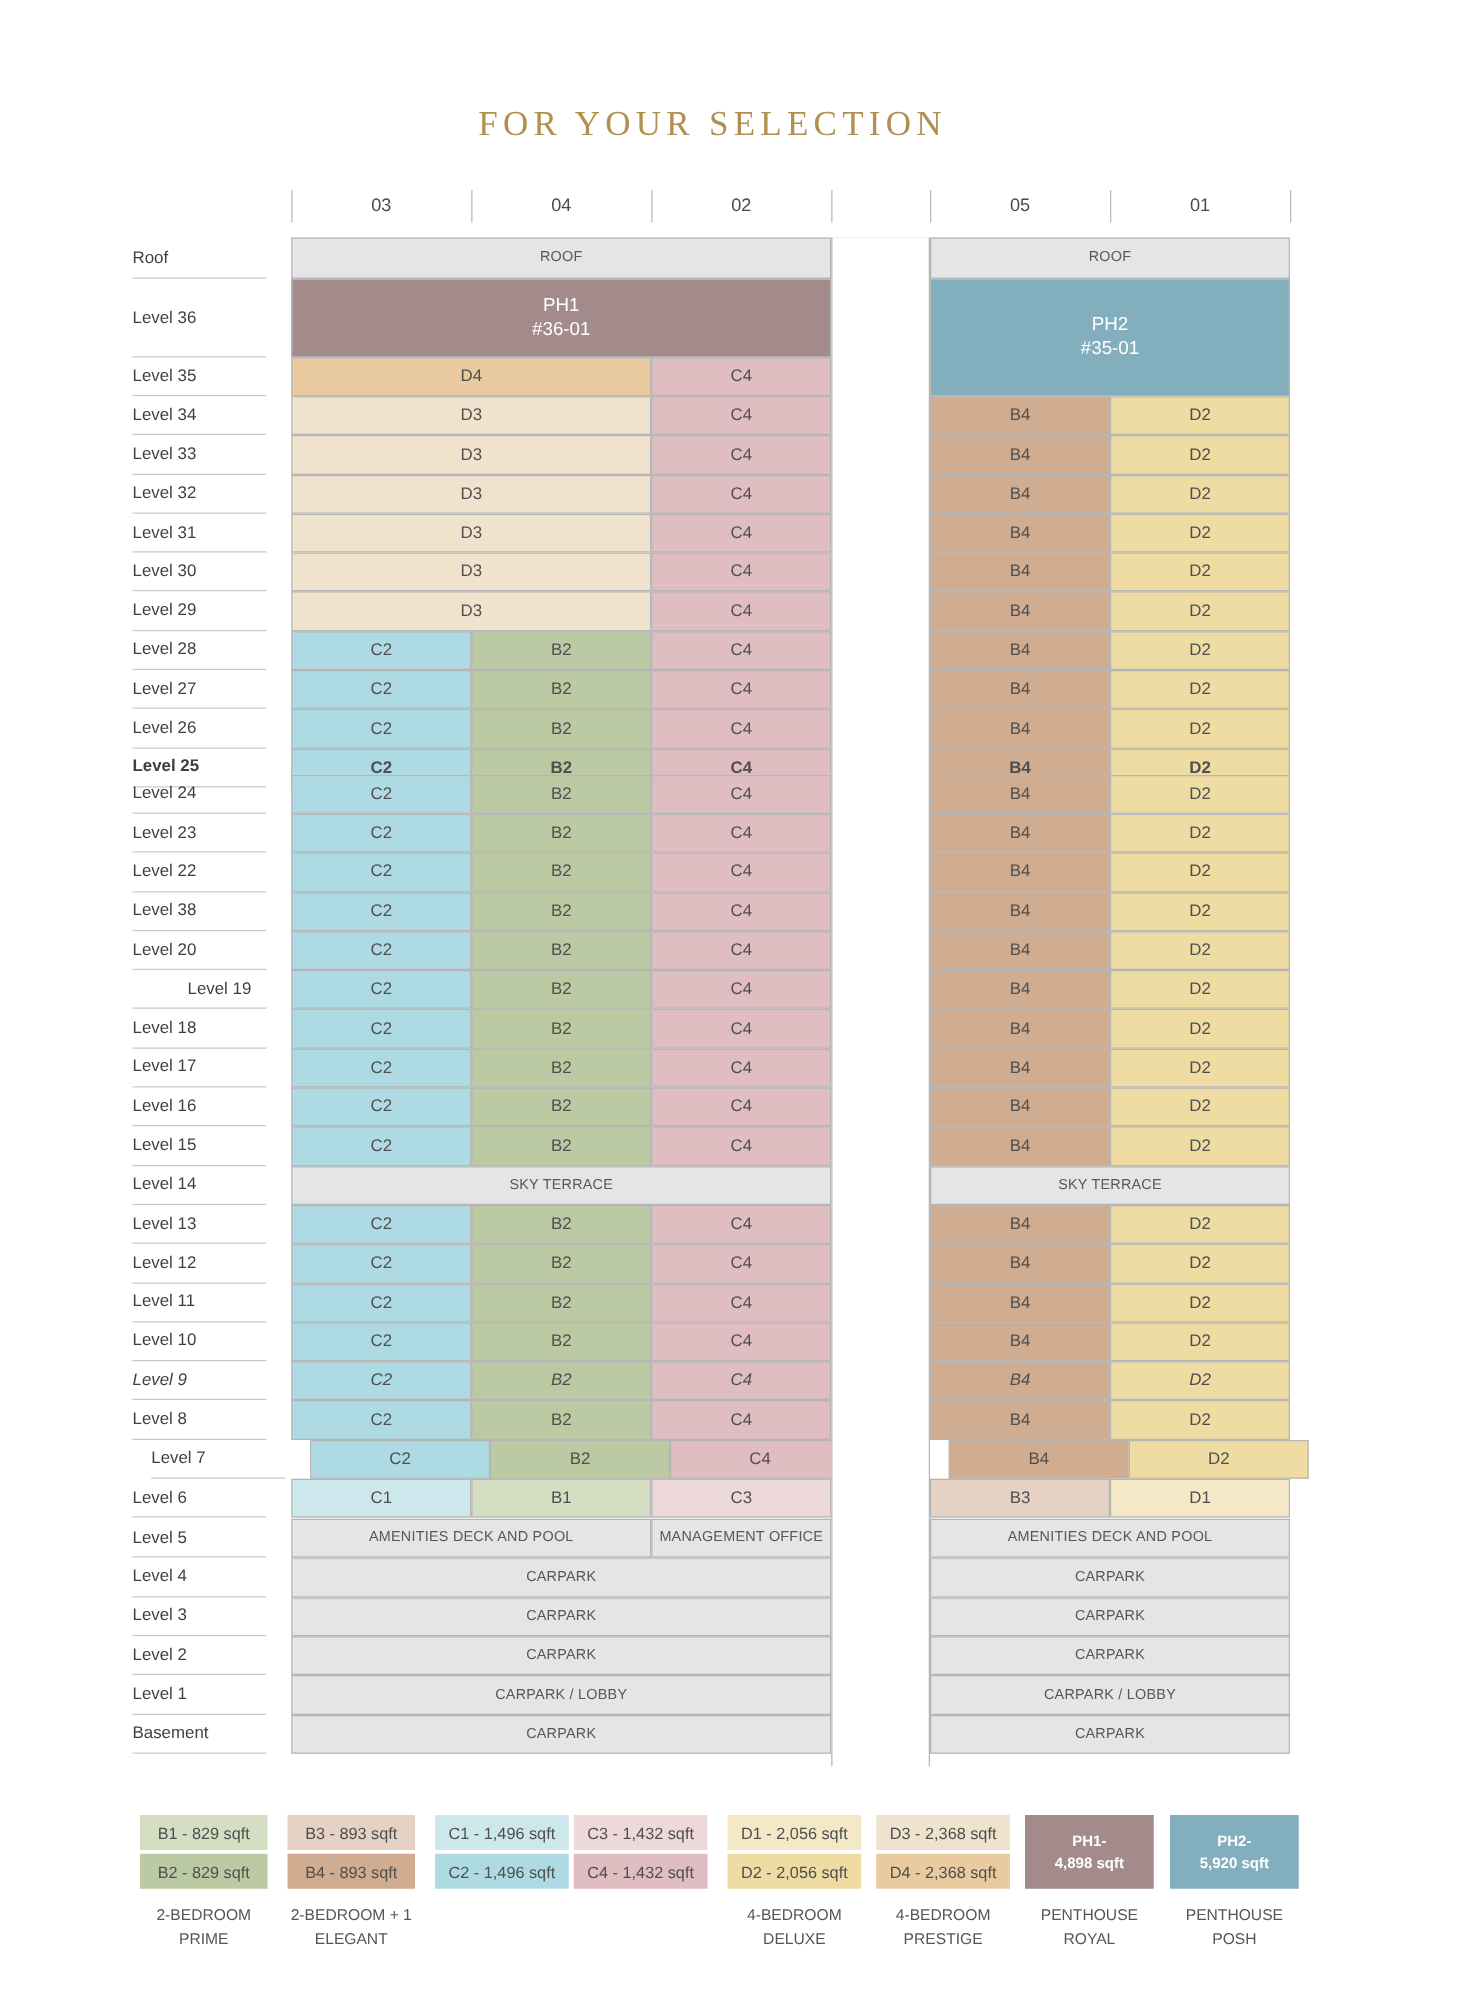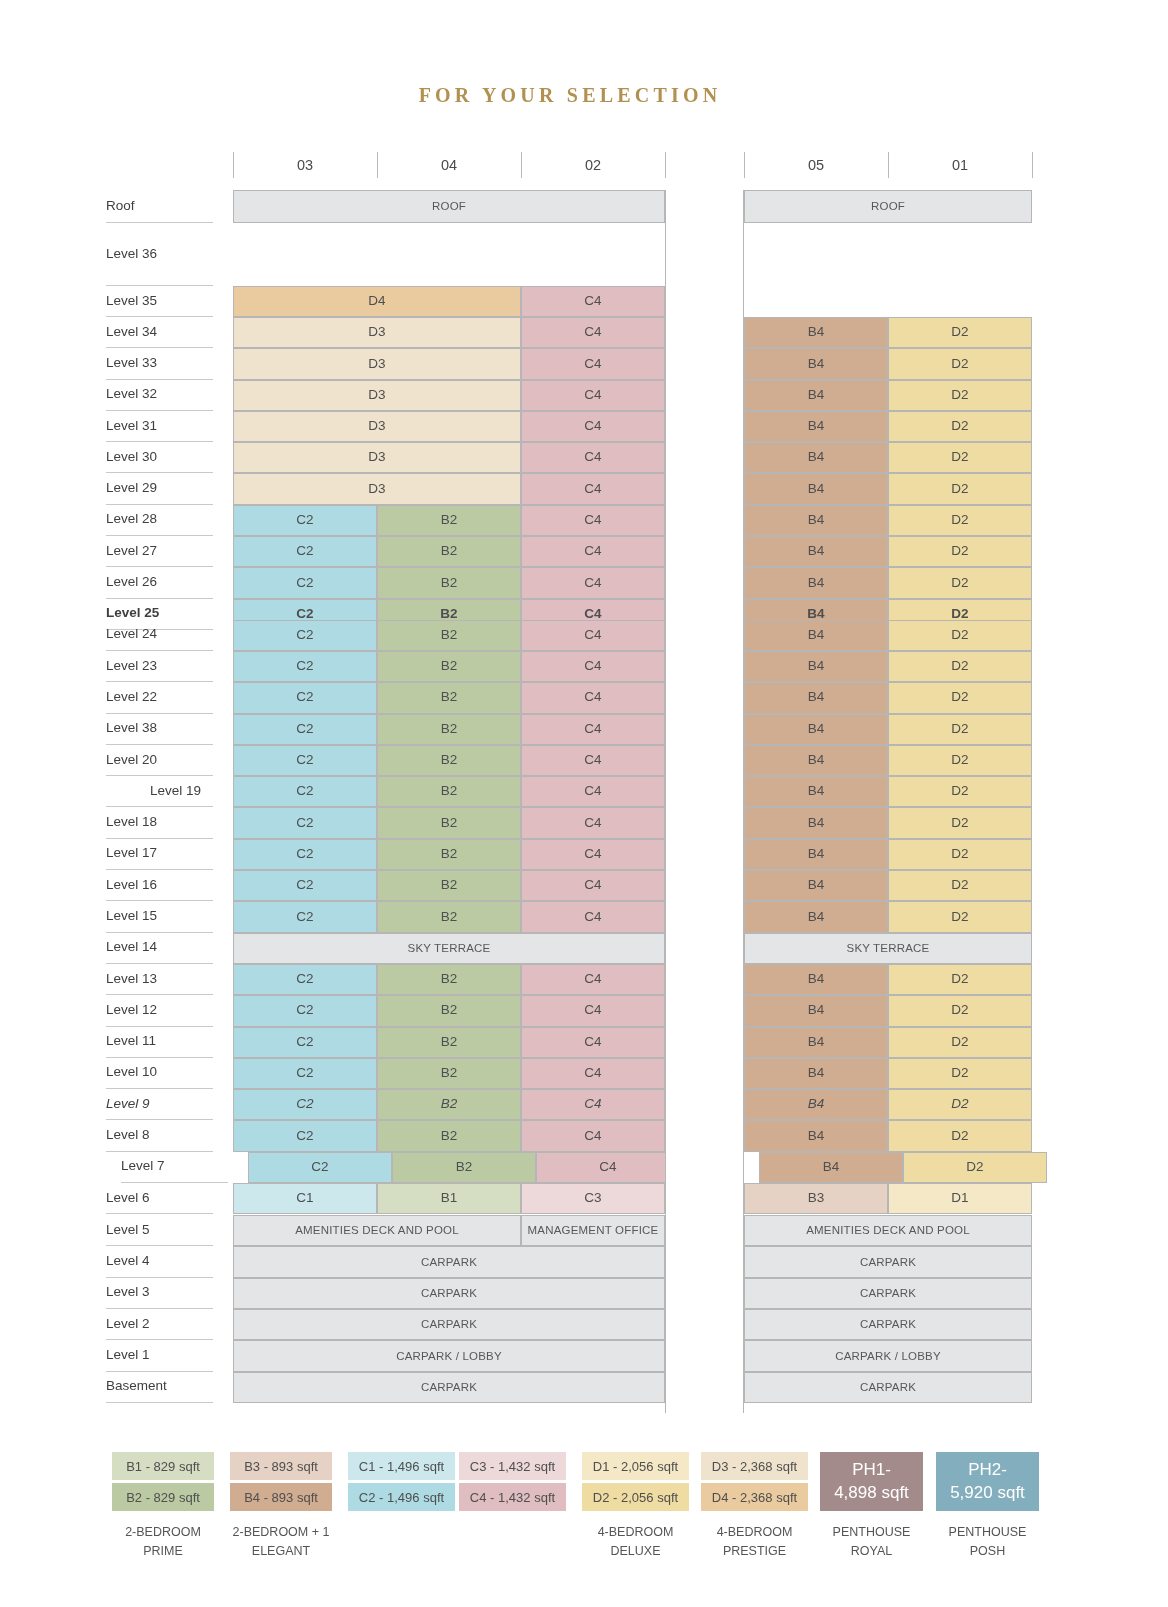--- a/index.html
+++ b/index.html
@@ -16,24 +16,24 @@
     overflow: hidden;
   }
 
   
   .title {
     position: absolute;
     left: 0; top: 84px;
     width: 1140px;
     text-align: center;
     font-family: "Liberation Serif", serif;
-    font-size: 20px;
+    font-size: 28px;
     letter-spacing: 4.2px;
     color: #b2904f;
-    font-weight: bold;
+    font-weight: normal;
   }
 
   
   .colhead {
     position: absolute;
     left: 233px; top: 150px;
     width: 798px;
     height: 32px;
   }
   .colhead .ch {
@@ -120,21 +120,21 @@
     left: 104px; top: 1452px;
     width: 940px;
   }
   .lg-group { position: absolute; top: 0; }
   .sw {
     height: 28px;
     display: flex; align-items: center; justify-content: center;
     font-size: 13px;
     color: #4f4f4f;
   }
-  .sw.dark { color: #ffffff; font-size: 17px; }
+  .sw.dark { color: #ffffff; font-size: 12px; font-weight: bold; }
   .sw + .sw { margin-top: 3px; }
   .lg-cap {
     margin-top: 12px;
     text-align: center;
     font-size: 12.5px;
     color: #555555;
     line-height: 1.5;
     white-space: pre-line;
   }
   .sw.tall {
@@ -171,20 +171,24 @@
       <div class="row" style="height: 33px;">
         <div class="lvl" style="top: 7.5px;">Roof</div>
         <div class="lvl-line" style="top: 32px;"></div>
         <div class="cell small" style="left: 129px; width: 432px; top: 0px; height: 33px; background: rgb(228, 229, 231);">ROOF</div>
         <div class="cell small core" style="left: 561px; width: 79px; top: 0px; height: 33px; background: rgb(255, 255, 255);">CORE</div>
         <div class="cell small" style="left: 640px; width: 288px; top: 0px; height: 33px; background: rgb(228, 229, 231);">ROOF</div>
       </div>
       <div class="row" style="height: 63px;">
         <div class="lvl" style="top: 22.5px;">Level 36</div>
         <div class="lvl-line" style="top: 62px;"></div>
+        <div class="cell ph" style="left: 129px; width: 432px; top: 0px; height: 63px; background: rgb(164, 139, 139);">PH1
+#36-01</div>
+        <div class="cell ph" style="left: 640px; width: 288px; top: 0px; height: 94px; background: rgb(131, 174, 190);">PH2
+#35-01</div>
       </div>
       <div class="row" style="height: 31px;">
         <div class="lvl" style="top: 6.5px;">Level 35</div>
         <div class="lvl-line" style="top: 30px;"></div>
         <div class="cell" style="left: 129px; width: 288px; top: 0px; height: 31px; background: rgb(233, 203, 159);">D4</div>
         <div class="cell" style="left: 417px; width: 144px; top: 0px; height: 31px; background: rgb(224, 189, 192);">C4</div>
       </div>
       <div class="row" style="height: 31.3px;">
         <div class="lvl" style="top: 6.65px;">Level 34</div>
         <div class="lvl-line" style="top: 30.3px;"></div>

